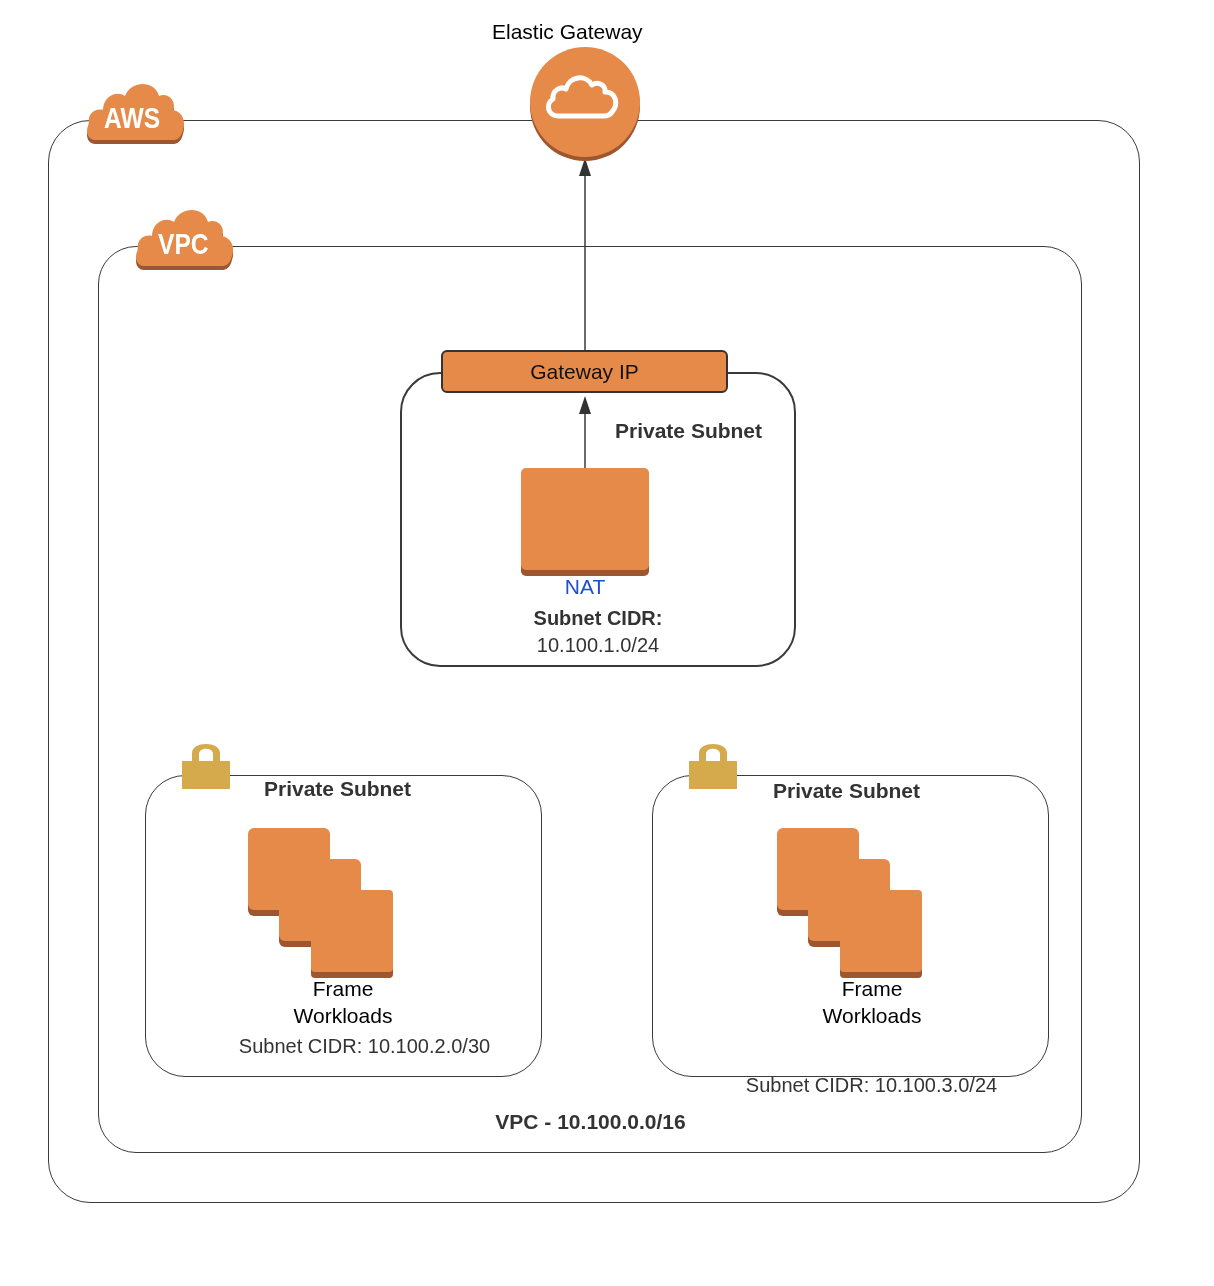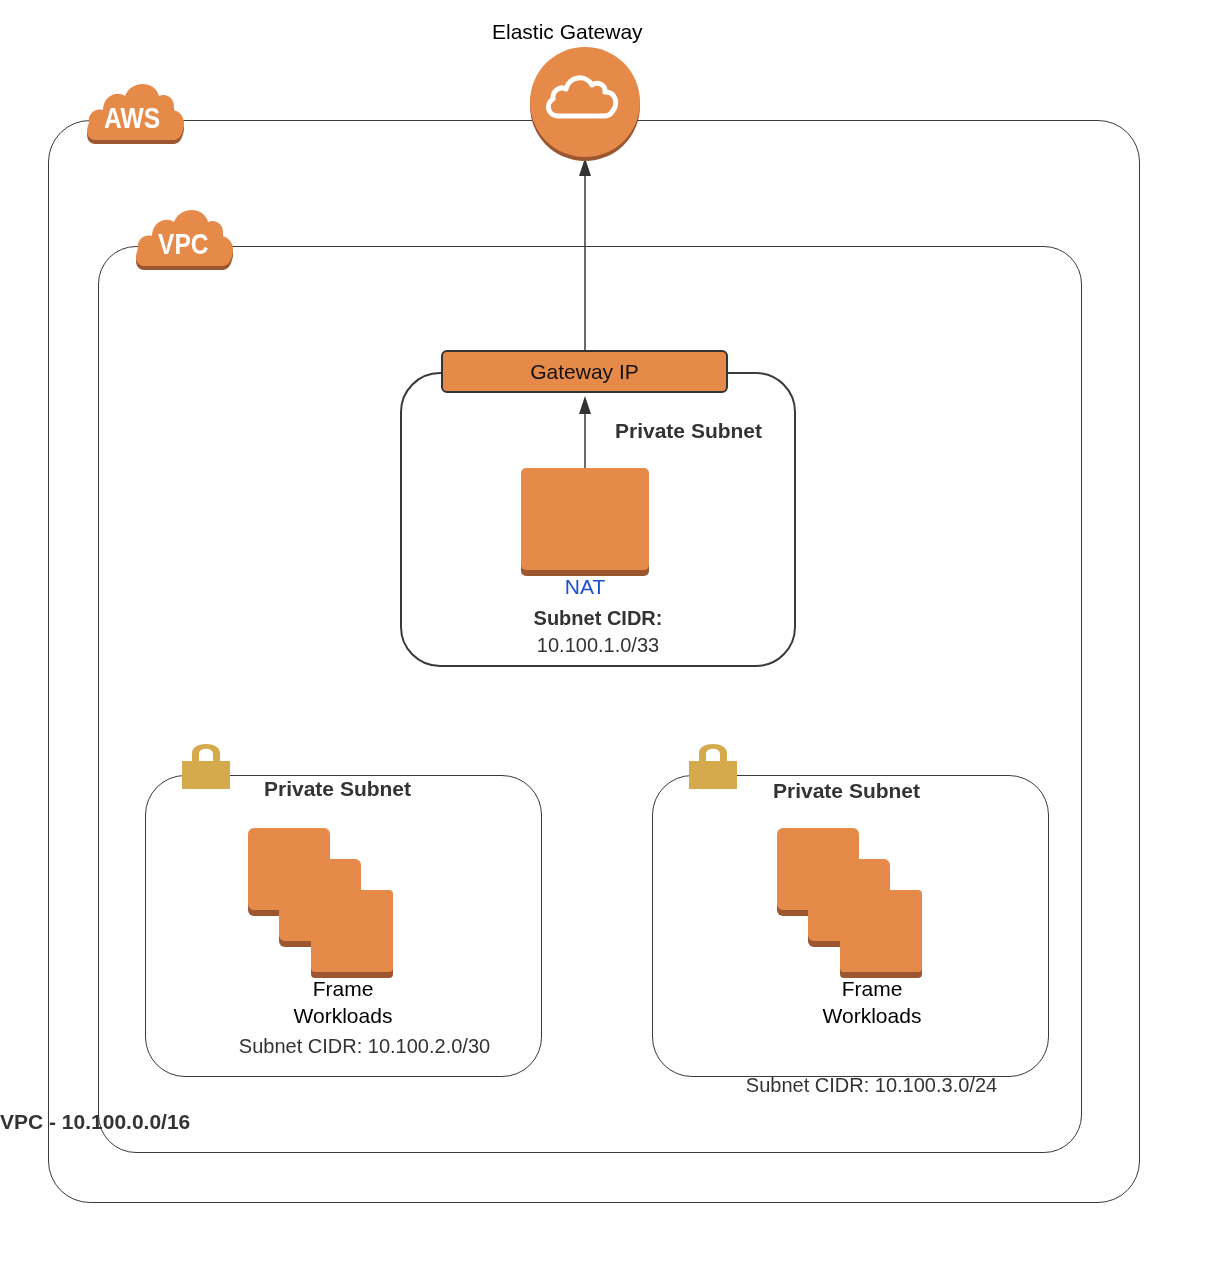--- a/index.html
+++ b/index.html
@@ -28,21 +28,21 @@
 
     #priv1-title { left: 264px; top: 777px; }
     #priv2-title { left: 773px; top: 779px; }
     .center-col { text-align: center; margin-left: 21px; }
     #priv1-frame { left: 222px; width: 200px; top: 977px; }
     #priv1-work { left: 222px; width: 200px; top: 1004px; }
     #priv1-cidr { left: 145px; width: 397px; top: 1035px; }
     #priv2-frame { left: 751px; width: 200px; top: 977px; }
     #priv2-work { left: 751px; width: 200px; top: 1004px; }
     #priv2-cidr { left: 652px; width: 397px; top: 1074px; }
-    #vpc-cidr-title { left: 0; width: 1181px; text-align: left; top: 1110px; }
+    #vpc-cidr-title { left: 0; width: 1181px; text-align: center; top: 1110px; }
 
     svg.icon { position: absolute; overflow: visible; }
   </style>
 </head>
 <body>
 
 <div id="aws-box" class="container-box"></div>
 <div id="vpc-box" class="container-box"></div>
 <div id="public-box" class="container-box"></div>
 <div id="private-box-1" class="container-box"></div>
@@ -82,21 +82,21 @@
   <span>Gateway IP</span>
 </div>
 
 <div class="label bold-title" id="public-title">Private Subnet</div>
 <svg class="icon" style="left:521px;top:468px;" width="128" height="110" viewBox="0 0 128 110">
   <rect x="0" y="6" width="128" height="102" rx="5" fill="#9c5630"></rect>
   <rect x="0" y="0" width="128" height="102" rx="5" fill="#e68a4a"></rect>
 </svg>
 <div class="label txt-22" id="nat-label" style="color:#1d4ed8;">NAT</div>
 <div class="label txt-gray" id="public-cidr-1">Subnet CIDR:</div>
-<div class="label txt-gray" id="public-cidr-2">10.100.1.0/33</div>
+<div class="label txt-gray" id="public-cidr-2">10.100.1.0/24</div>
 
 <svg class="icon" style="left:182px;top:737px;" width="48" height="52" viewBox="0 0 48 52">
   <path d="M10,26 L10,16 C10,4 38,4 38,16 L38,26 L31,26 L31,17 C31,10 17,10 17,17 L17,26 Z" fill="#d4aa4c"></path>
   <rect x="0" y="24" width="48" height="28" fill="#d4aa4c"></rect>
 </svg>
 <div class="label bold-title" id="priv1-title">Private Subnet</div>
 <svg class="icon" style="left:248px;top:828px;" width="148" height="152" viewBox="0 0 148 152">
   <rect x="0" y="6" width="82" height="82" rx="6" fill="#9c5630"></rect>
   <rect x="0" y="0" width="82" height="82" rx="6" fill="#e68a4a"></rect>
   <rect x="31" y="37" width="82" height="82" rx="6" fill="#9c5630"></rect>

